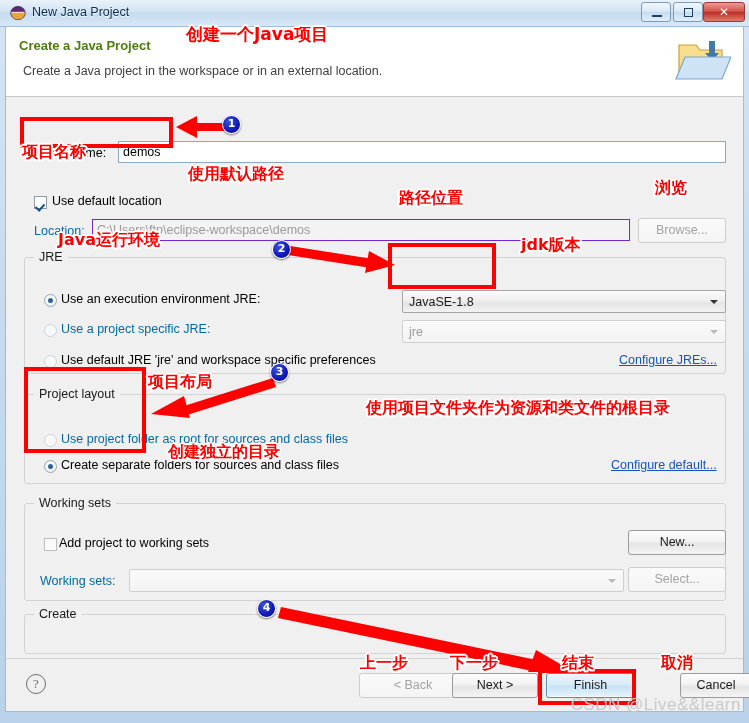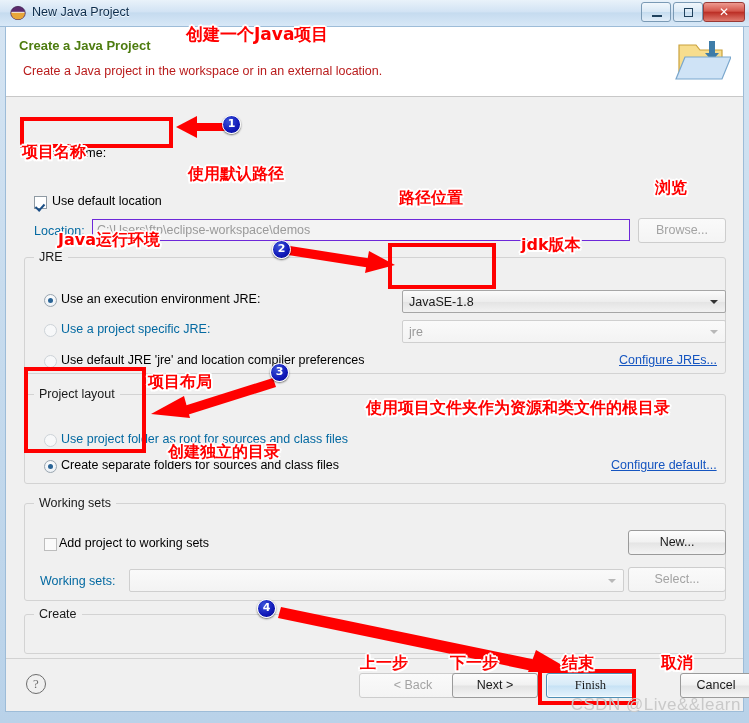--- a/index.html
+++ b/index.html
@@ -57,21 +57,21 @@
     background:#f0f0f0;border:1px solid #9dbcd8;box-sizing:border-box;
   }
   #header{
     position:absolute;left:0;top:0;width:737px;height:70px;
     background:#fff;border-bottom:1px solid #c8c8c8;box-sizing:border-box;
   }
   #header-title{
     position:absolute;left:13px;top:11px;font-size:13px;font-weight:bold;color:#4d7c0f;
   }
   #header-desc{
-    position:absolute;left:17px;top:37px;font-size:12.5px;color:#b91c1c;
+    position:absolute;left:17px;top:37px;font-size:12.5px;color:#404040;
   }
   #header-icon{position:absolute;right:12px;top:8px;width:56px;height:52px;}
 
   #body{
     position:absolute;left:0;top:70px;width:737px;height:561px;
     background:#f0f0f0;
   }
   #footer{
     position:absolute;left:0;top:631px;width:737px;height:53px;
     background:#f0f0f0;border-top:1px solid #d2d2d2;box-sizing:border-box;
@@ -213,20 +213,21 @@
         <path d="M4 10 h17 l4 5 h22 v26 H4 Z" fill="#f7dd8e" stroke="#caa23d" stroke-width="1.2"></path>
         <rect x="34" y="6" width="6" height="18" fill="#3e7ca8"></rect>
         <path d="M30 18 l7 8 l7 -8 Z" fill="#3e7ca8"></path>
         <path d="M10 22 h46 l-9 22 H1 Z" fill="#cfe3f6" stroke="#7aa7cd" stroke-width="1.2"></path>
       </svg>
     </div>
 
     <div id="body">
 
       <div class="lbl" style="left:23px;top:49px;">Project name:</div>
+      <div class="txtfield" style="left:112px;top:44px;width:608px;" placeholder="">demos</div>
 
       <div class="cbox on" style="left:28px;top:99px;"></div>
       <div class="lbl" style="left:46px;top:97px;">Use default location</div>
 
       <div class="lbl dim" style="left:28px;top:127px;">Location:</div>
       <div class="txtfield disabled" style="left:86px;top:122px;width:538px;">C:\Users\ftp\eclipse-workspace\demos</div>
       <div class="btn disabled" style="left:632px;top:121px;width:88px;">Browse...</div>
 
       <div class="group" style="left:18px;top:160px;width:702px;height:117px;"></div>
       <div class="group-title" style="left:28px;top:153px;">JRE</div>
@@ -239,21 +240,21 @@
       </div>
 
       <div class="radio off" style="left:38px;top:227px;"></div>
       <div class="lbl dim" style="left:55px;top:225px;">Use a project specific JRE:</div>
       <div class="combo disabled" style="left:396px;top:223px;width:324px;">
         <span>jre</span>
         <span class="arrow"></span>
       </div>
 
       <div class="radio off" style="left:38px;top:258px;"></div>
-      <div class="lbl" style="left:55px;top:256px;">Use default JRE 'jre' and location compiler preferences</div>
+      <div class="lbl" style="left:55px;top:256px;">Use default JRE 'jre' and workspace specific preferences</div>
       <div class="link" style="left:613px;top:256px;">Configure JREs...</div>
 
       <div class="group" style="left:18px;top:297px;width:702px;height:90px;"></div>
       <div class="group-title" style="left:28px;top:290px;">Project layout</div>
 
       <div class="radio off" style="left:38px;top:337px;"></div>
       <div class="lbl dim" style="left:55px;top:335px;">Use project folder as root for sources and class files</div>
 
       <div class="radio on" style="left:38px;top:363px;"></div>
       <div class="lbl" style="left:55px;top:361px;">Create separate folders for sources and class files</div>
@@ -274,21 +275,21 @@
       <div class="btn disabled" style="left:622px;top:470px;width:98px;">Select...</div>
 
       <div class="group" style="left:18px;top:517px;width:702px;height:40px;"></div>
       <div class="group-title" style="left:28px;top:510px;">Create</div>
     </div>
 
     <div id="footer">
       <div id="help-icon">?</div>
       <div class="btn disabled" style="left:353px;top:14px;width:108px;">&lt; Back</div>
       <div class="btn" style="left:446px;top:14px;width:86px;">Next &gt;</div>
-      <div class="btn default" style="left:540px;top:14px;width:89px;font-family:Liberation Serif, serif;">Finish</div>
+      <div class="btn default" style="left:540px;top:14px;width:89px;">Finish</div>
       <div class="btn" style="left:674px;top:14px;width:72px;">Cancel</div>
     </div>
   </div>
 
   <div class="redbox" style="left:20px;top:117px;width:153px;height:31px;"></div>
   <div class="redbox" style="left:388px;top:243px;width:108px;height:46px;"></div>
   <div class="redbox" style="left:24px;top:367px;width:122px;height:86px;"></div>
   <div class="redbox" style="left:538px;top:669px;width:98px;height:36px;"></div>
 
   <svg class="arrowsvg" style="left:175px;top:113px;width:60px;height:34px;" viewBox="0 0 60 34">

